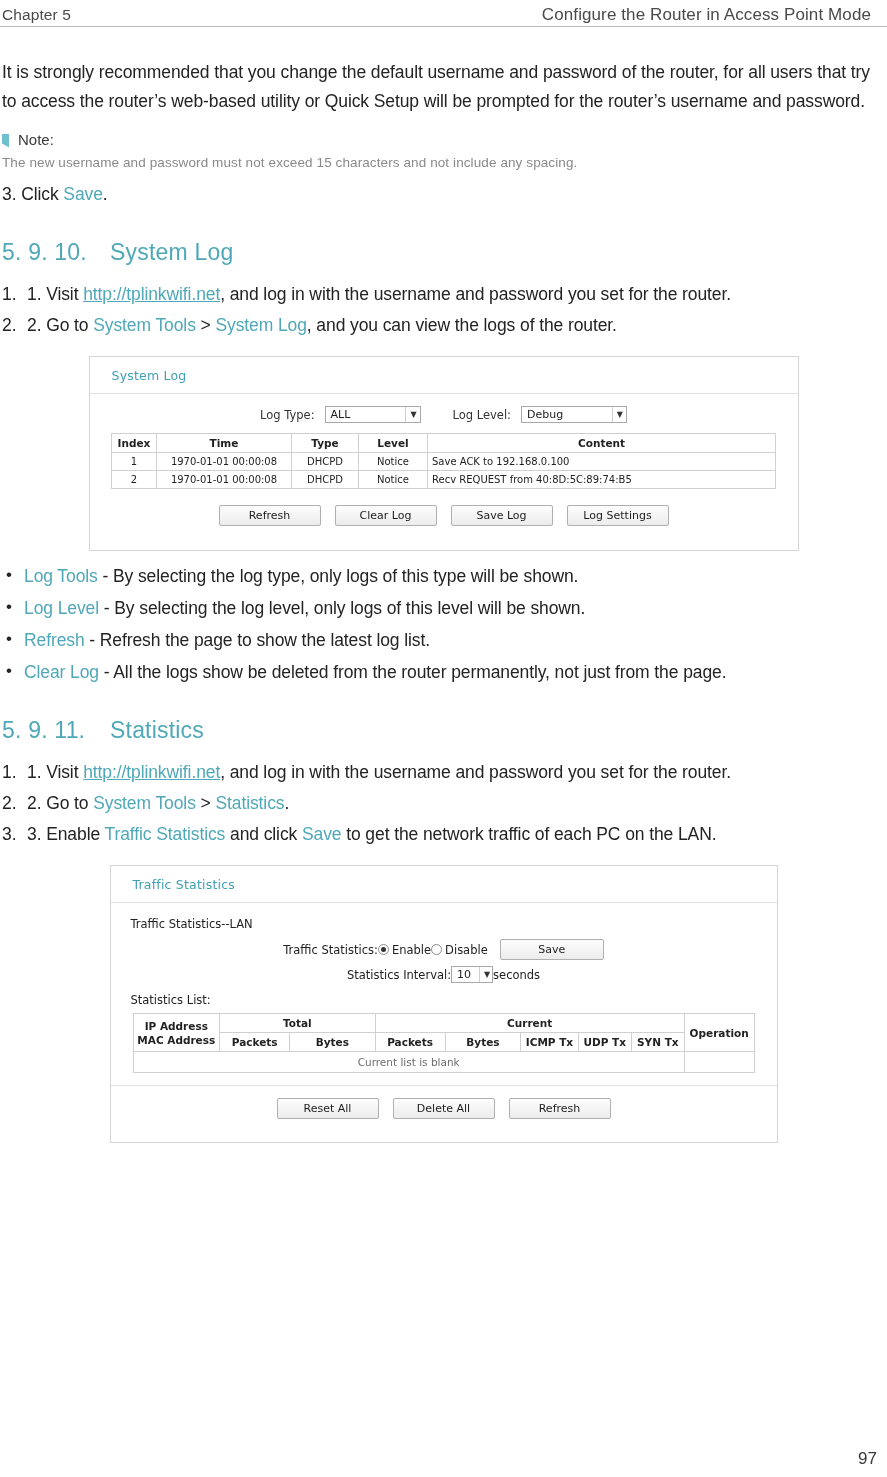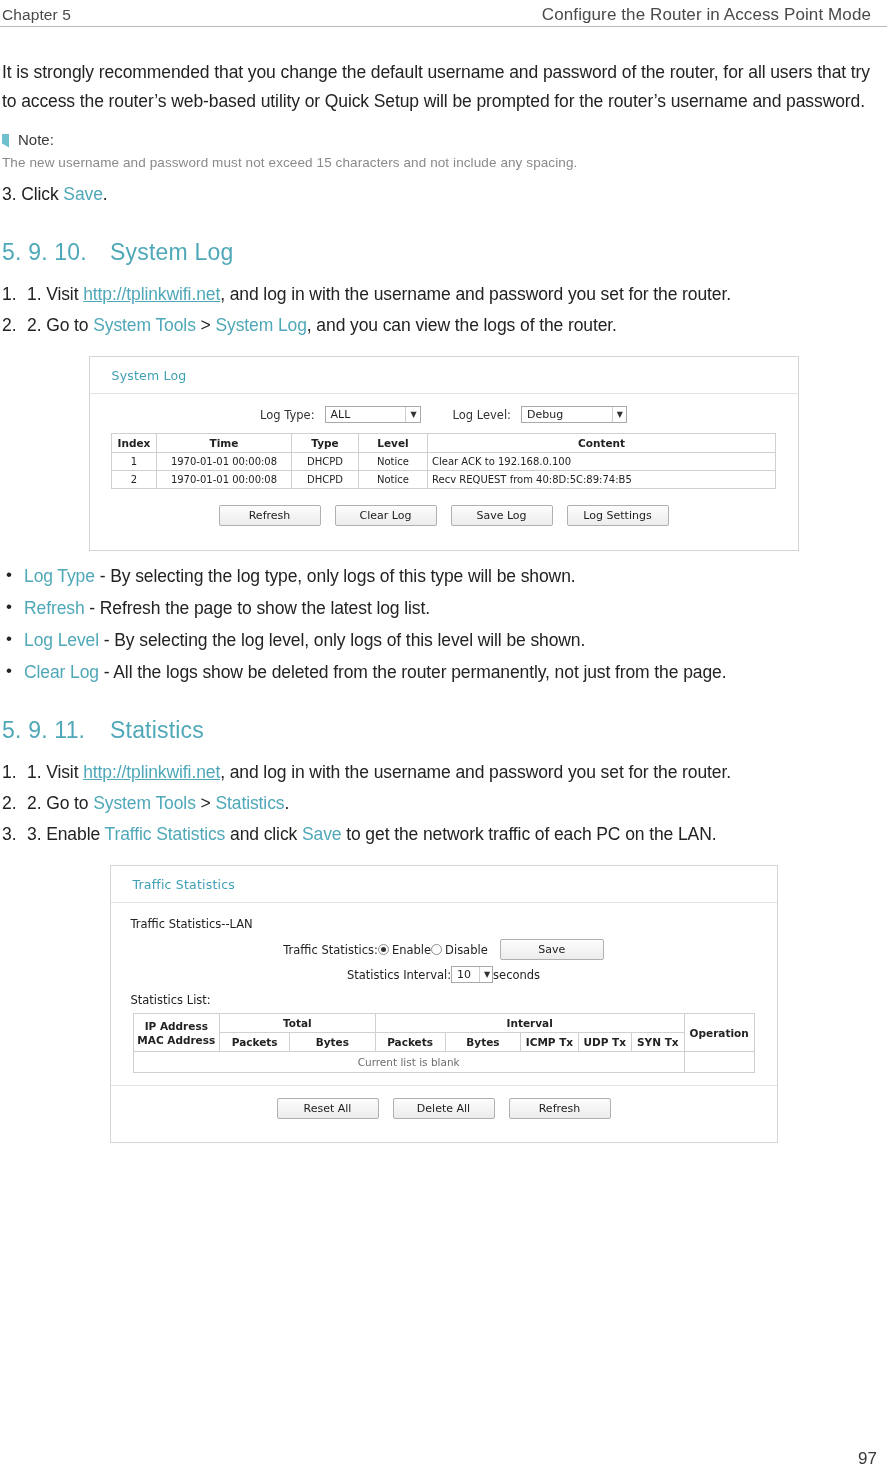--- a/index.html
+++ b/index.html
@@ -380,44 +380,44 @@
             <th style="width:64px">Level</th>
             <th>Content</th>
           </tr>
         </thead>
         <tbody>
           <tr>
             <td>1</td>
             <td>1970-01-01 00:00:08</td>
             <td>DHCPD</td>
             <td>Notice</td>
-            <td class="left">Clear ACK to 192.168.0.100</td>
+            <td class="left">Save ACK to 192.168.0.100</td>
           </tr>
           <tr>
             <td>2</td>
             <td>1970-01-01 00:00:08</td>
             <td>DHCPD</td>
             <td>Notice</td>
             <td class="left">Recv REQUEST from 40:8D:5C:89:74:B5</td>
           </tr>
         </tbody>
       </table>
 
       <div class="btn-row">
         <div class="btn">Refresh</div>
         <div class="btn">Clear Log</div>
         <div class="btn">Save Log</div>
         <div class="btn">Log Settings</div>
       </div>
     </div>
 
     <ul class="bullets">
-      <li><span class="teal">Log Type</span><span> - By selecting the log type, only logs of this type will be shown.</span></li>
+      <li><span class="teal">Log Tools</span><span> - By selecting the log type, only logs of this type will be shown.</span></li>
+      <li><span class="teal">Log Level</span><span> - By selecting the log level, only logs of this level will be shown.</span></li>
       <li><span class="teal">Refresh</span><span> - Refresh the page to show the latest log list.</span></li>
-      <li><span class="teal">Log Level</span><span> - By selecting the log level, only logs of this level will be shown.</span></li>
       <li><span class="teal">Clear Log</span><span> - All the logs show be deleted from the router permanently, not just from the page.</span></li>
     </ul>
 
     <h2 class="sec">
       <span class="num">5. 9. 11.</span><span>Statistics</span>
     </h2>
 
     <ol class="steps">
       <li><span class="marker">1.</span><span>1. Visit </span><a class="link" href="#">http://tplinkwifi.net</a><span>, and log in with the username and password you set for the router.</span></li>
       <li><span class="marker">2.</span><span>2. Go to </span><span class="teal">System Tools</span><span> &gt; </span><span class="teal">Statistics</span><span>.</span></li>
@@ -448,21 +448,21 @@
       <div class="ts-section" style="padding-top:10px">Statistics List:</div>
 
       <table class="grid2">
         <thead>
           <tr>
             <th rowspan="2" style="width:90px;line-height:14px">
               <div>IP Address</div>
               <div>MAC Address</div>
             </th>
             <th colspan="2">Total</th>
-            <th colspan="5">Interval</th>
+            <th colspan="5">Current</th>
             <th rowspan="2" style="width:66px">Operation</th>
           </tr>
           <tr>
             <th style="width:70px">Packets</th>
             <th style="width:92px">Bytes</th>
             <th style="width:70px">Packets</th>
             <th style="width:80px">Bytes</th>
             <th style="width:58px">ICMP Tx</th>
             <th style="width:54px">UDP Tx</th>
             <th style="width:54px">SYN Tx</th>

